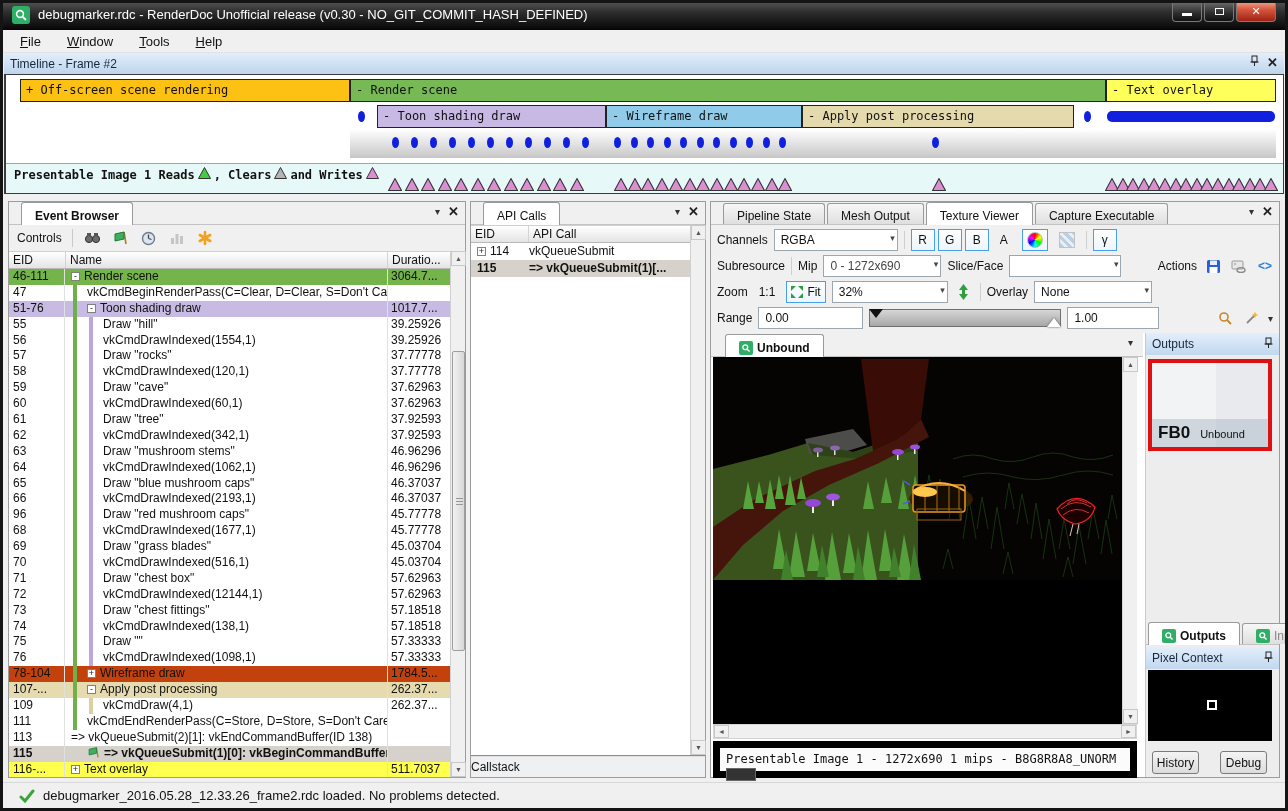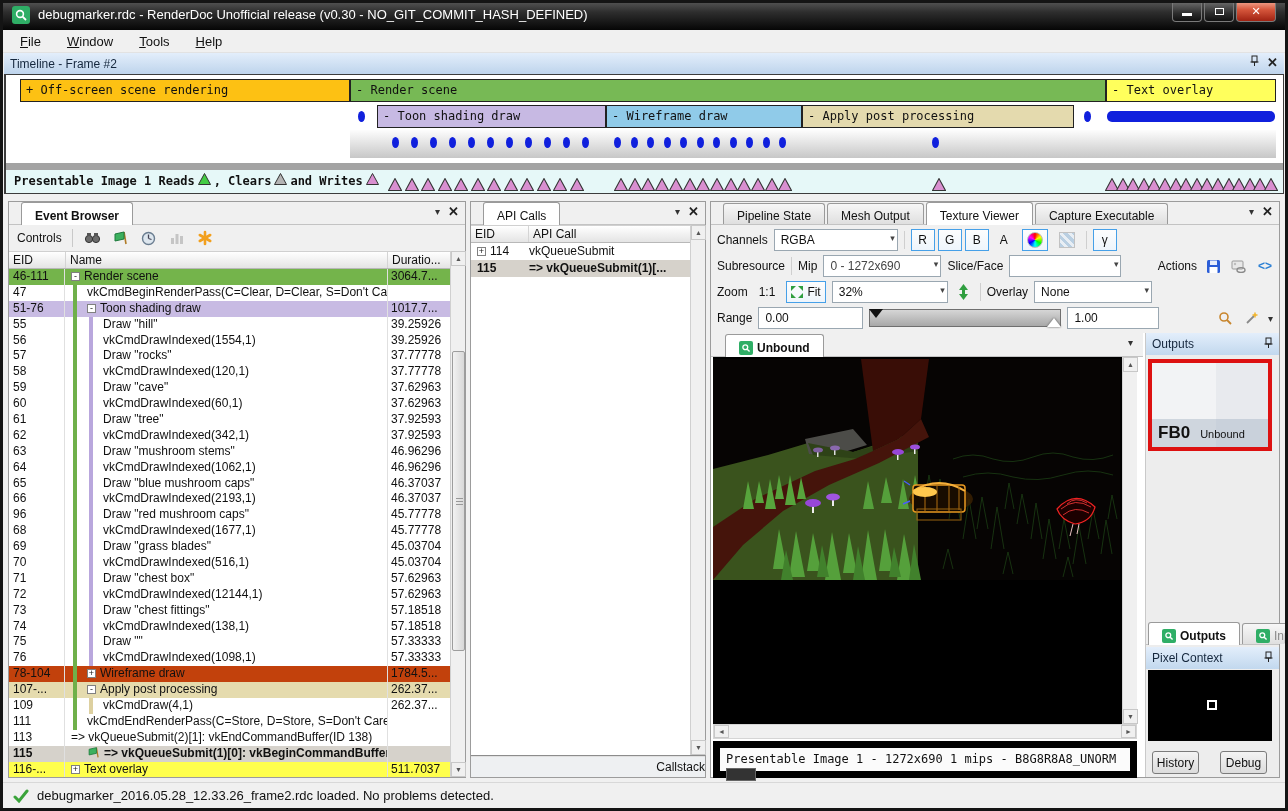--- a/index.html
+++ b/index.html
@@ -32,21 +32,21 @@
     background:linear-gradient(180deg,#e3eefb,#bed4ec);display:flex;align-items:center;
     padding-left:6px;font-size:12px;color:#15273d;}
   .hdr-icons{position:absolute;right:6px;top:2px;display:flex;gap:8px;align-items:center;color:#222;}
   .tl-body{position:absolute;left:4px;top:74px;width:1280px;height:120px;background:#fff;
     border:1px solid #3c3c3c;border-left:2px solid #3c3c3c;}
   .tl-block{position:absolute;height:23px;border:1px solid #222;font-family:"DejaVu Sans Mono",monospace;
     font-size:12px;line-height:21px;padding-left:5px;white-space:nowrap;overflow:hidden;}
   .tl-grad{position:absolute;top:55px;height:28px;background:linear-gradient(180deg,#fdfdfd,#c7c7c7);}
   .tl-dot{position:absolute;width:7px;height:11px;border-radius:50%;}
   .tl-bar{position:absolute;height:11px;border-radius:5px;}
-  .tl-legend{position:absolute;left:0;right:0;bottom:0;height:30px;background:#e6f8f8;border-top:7px solid #a3a3a3;
+  .tl-legend{position:absolute;left:0;right:0;bottom:0;height:30px;background:#e6f8f8;border-top:1px solid #a3a3a3;
     font-family:"DejaVu Sans Mono",monospace;font-weight:bold;font-size:12px;}
   .leg-text{position:absolute;left:8px;top:3px;display:flex;align-items:center;gap:3px;white-space:nowrap;}
   .tri-group{position:absolute;bottom:1px;height:14px;}
 
   
   .panel{position:absolute;background:#fff;border:1px solid #9c9c9c;}
   .tabstrip{position:absolute;left:0;top:0;right:0;height:23px;background:#f0f0f0;border-bottom:1px solid #c3c3c3;display:flex;align-items:flex-end;padding-left:12px;}
   .tab{height:21px;padding:3px 13px 0 13px;border:1px solid #9a9a9a;border-bottom:none;
     background:linear-gradient(180deg,#f7f7f7,#dfdfdf);margin-right:2px;border-radius:3px 3px 0 0;
     font-size:12px;white-space:nowrap;display:flex;align-items:center;gap:4px;}
@@ -79,21 +79,21 @@
   .sthumb{position:absolute;left:1px;width:13px;background:linear-gradient(90deg,#f2f2f2,#d8d8d8);
     border:1px solid #9d9d9d;border-radius:2px;}
   .grip{position:absolute;left:3px;width:7px;height:1px;background:#999;}
 
   
   .api-rows{position:absolute;left:0;top:41px;right:15px;bottom:22px;overflow:hidden;}
   .arow{height:17px;display:flex;font-size:12px;line-height:17px;}
   .arow .aeid{width:58px;flex:none;padding-left:6px;}
   .arow .acall{flex:1;white-space:nowrap;overflow:hidden;}
   .callstack{position:absolute;left:0;right:0;bottom:0;height:22px;background:#eef0f2;border-top:2px groove #e0e0e0;
-    text-align:right;font-size:12px;padding-top:3px;}
+    text-align:left;font-size:12px;padding-top:3px;}
 
   
   .tv-toolbar{position:absolute;left:0;top:23px;right:0;height:108px;background:#f0f0f0;}
   .tvrow{position:absolute;left:6px;right:4px;height:24px;display:flex;align-items:center;gap:6px;}
   .lbl{white-space:nowrap;font-size:12px;}
   .combo{position:relative;background:#fff;border:1px solid #9aa7b1;height:22px;font-size:12px;
     padding:3px 20px 0 6px;white-space:nowrap;overflow:hidden;}
   .combo .combo-arrow{position:absolute;right:2px;top:3px;font-size:9px;color:#444;}
   .sqbtn{height:22px;min-width:24px;padding:0 4px;display:flex;align-items:center;justify-content:center;
     font-size:12px;background:linear-gradient(180deg,#fdfdfd,#eef5fc);}
@@ -130,21 +130,21 @@
   .fbstat{font-size:11px;}
   .rtabs{position:absolute;left:0;top:288px;right:0;height:24px;display:flex;align-items:flex-end;padding-left:2px;border-bottom:1px solid #c3c3c3;}
   .pch{position:absolute;left:0;top:314px;right:0;}
   .pcbox{position:absolute;left:2px;top:337px;width:124px;height:71px;background:#000;}
   .pccursor{position:absolute;left:59px;top:30px;width:10px;height:10px;border:2px solid #fff;}
   .btn{position:absolute;height:23px;border:1px solid #7b7b7b;border-radius:3px;
     background:linear-gradient(180deg,#f4f4f4,#dcdcdc);font-size:12px;display:flex;align-items:center;justify-content:center;}
 
   
   .statusbar{position:absolute;left:3px;right:3px;bottom:3px;height:26px;background:#f0f0f0;
-    border-top:1px solid #d8d8d8;display:flex;align-items:center;padding-left:10px;gap:8px;font-size:13px;}
+    border-top:1px solid #d8d8d8;display:flex;align-items:center;padding-left:16px;gap:8px;font-size:13px;}
 
   .mini-logo{width:14px;height:14px;background:#2fae66;border-radius:2px;display:inline-flex;align-items:center;justify-content:center;}
 </style>
 </head>
 <body>
 
 <div class="app">
 
   <div class="titlebar">
     <span class="logo">

